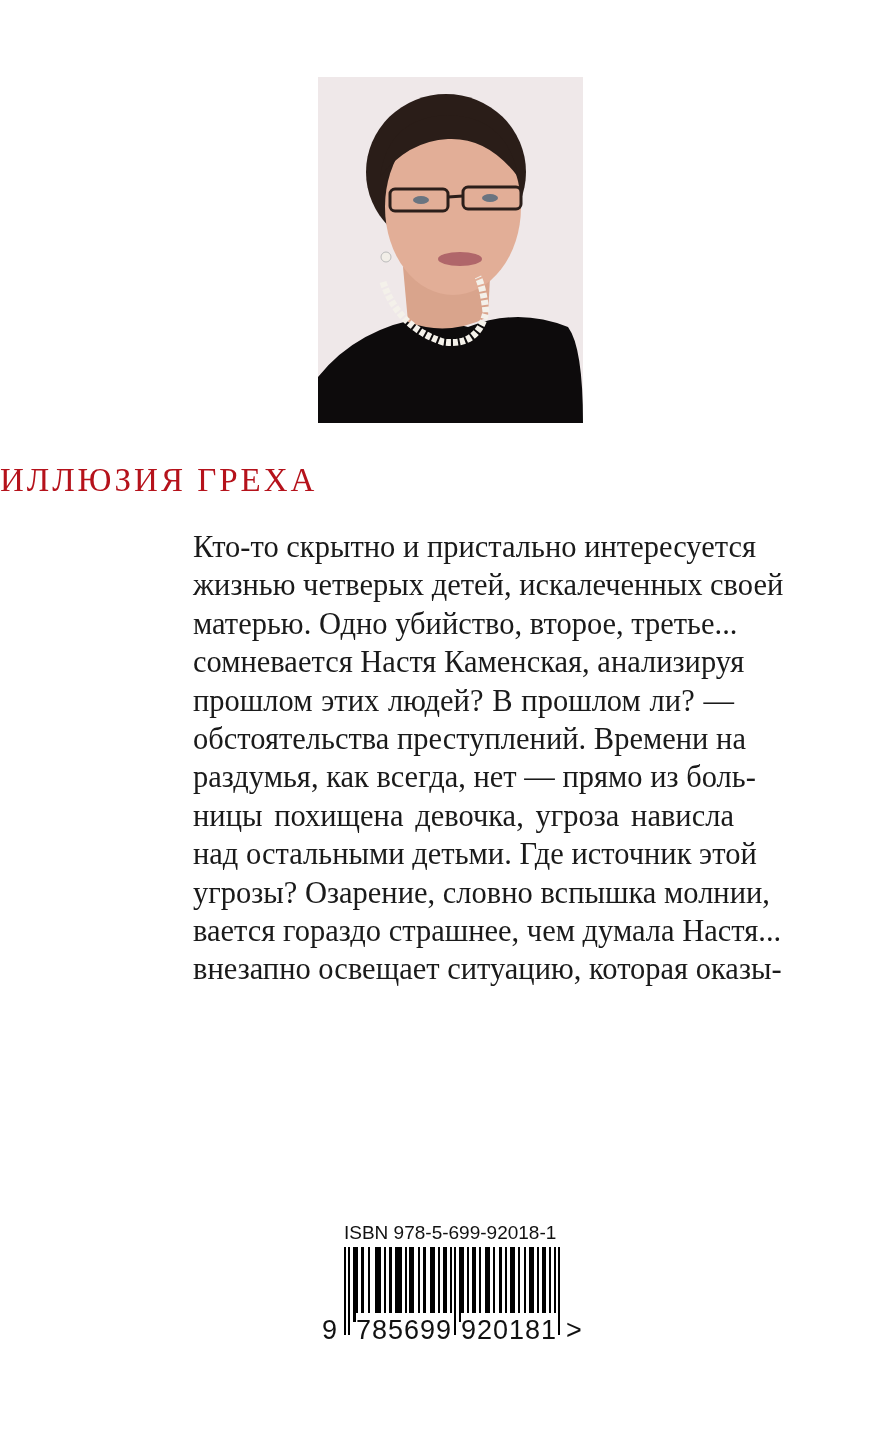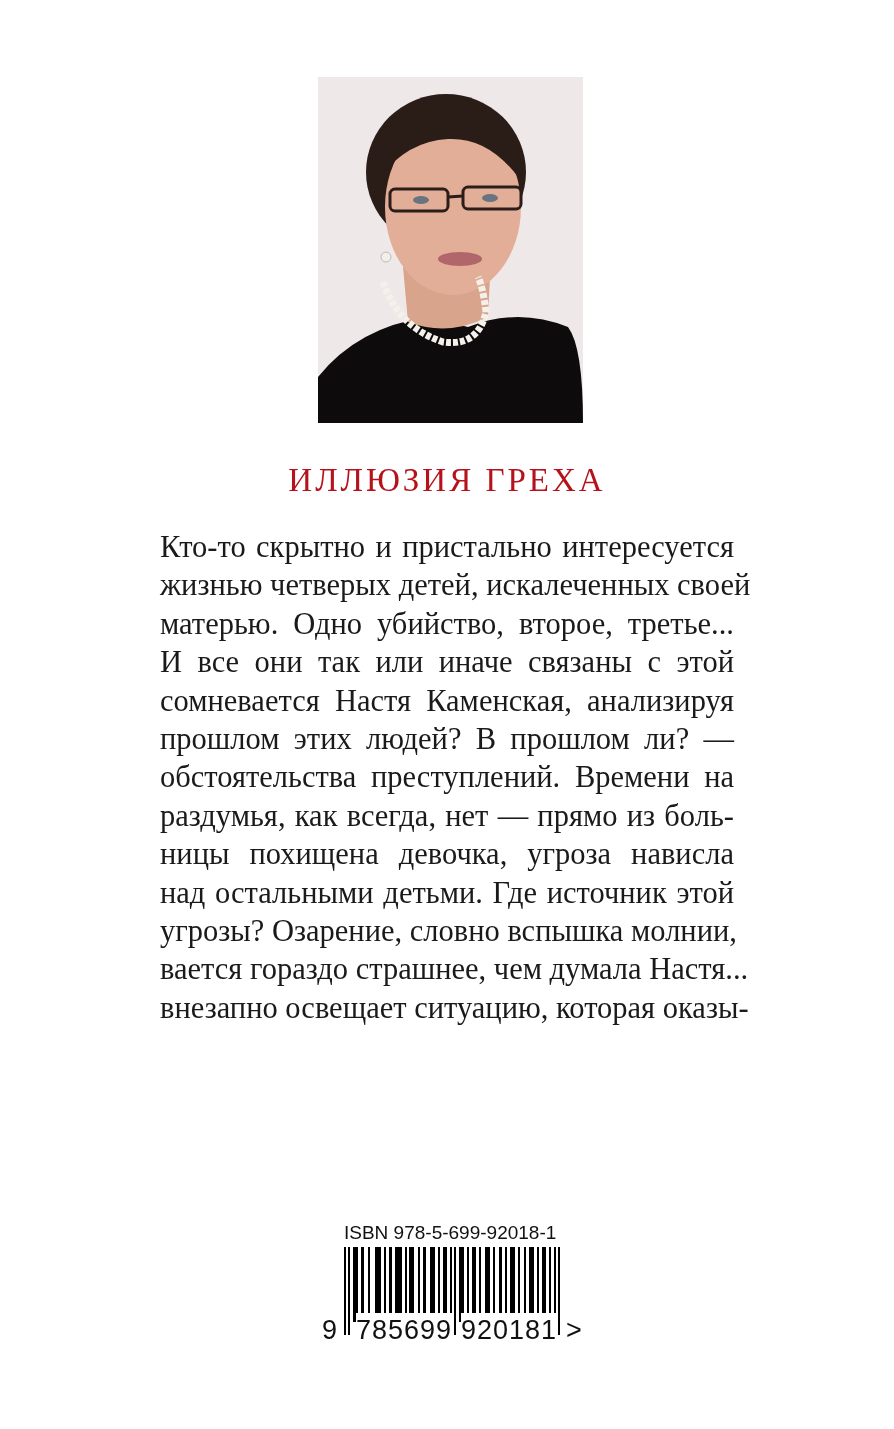--- a/index.html
+++ b/index.html
@@ -1,23 +1,23 @@
 <!DOCTYPE html>
 <html><head>
 <meta charset="utf-8">
 <style>
   html, body { margin:0; padding:0; background:#ffffff; }
   body { width:894px; height:1429px; position:relative; overflow:hidden; font-family:"DejaVu Serif", serif; }
   .photo { position:absolute; left:318px; top:77px; width:265px; height:346px; background:#efe9ea; overflow:hidden; }
   .photo svg { display:block; }
-  .title { position:absolute; left:0; width:894px; top:462px; text-align:center; color:#b5121b;
+  .title { position:absolute; left:0; width:894px; top:462px; color:#b5121b;
            font-family:"Liberation Serif", serif; font-size:33px; letter-spacing:3px; }
   .blurb { position:absolute; left:160px; top:528px; width:574px; font-family:"Liberation Serif", serif;
            font-size:30.5px; line-height:38.4px; color:#1a1a1a; }
-  .blurb .line { display:block; text-align:justify; text-align-last:justify; white-space:nowrap; height:38.4px; }
+  .blurb .line { display:block; text-align:justify; text-align-last:justify; white-space:nowrap; height:38.4px;margin-left:33px; }
   .blurb .line.last { text-align-last:left; }
   .isbn-text { position:absolute; left:344px; top:1222px; font-family:"Liberation Sans", sans-serif; font-size:19px; color:#111; }
   .barcode { position:absolute; left:344px; top:1247px; width:218px; height:90px; }
   .digits { position:absolute; top:1313px; font-family:"Liberation Sans", sans-serif; font-size:27px; color:#111; background:#fff; line-height:34px; }
 </style>
 </head>
 <body>
 
 <div class="photo">
   <svg width="265" height="346" viewBox="0 0 265 346">
@@ -47,21 +47,20 @@
     <path d="M65 205 Q80 250 125 265 Q160 270 168 235 Q165 210 160 200" fill="none" stroke="#f4f1ea" stroke-width="7" stroke-dasharray="5 2"></path>
   </svg>
 </div>
 
 <div class="title">ИЛЛЮЗИЯ ГРЕХА</div>
 
 <div class="blurb">
   <span class="line">Кто-то скрытно и пристально интересуется</span>
   <span class="line">жизнью четверых детей, искалеченных своей</span>
   <span class="line">матерью. Одно убийство, второе, третье...</span>
-  <span class="line">И все они так или иначе связаны с этой</span>
   <span class="line">сомневается Настя Каменская, анализируя</span>
   <span class="line">прошлом этих людей? В прошлом ли? —</span>
   <span class="line">обстоятельства преступлений. Времени на</span>
   <span class="line">раздумья, как всегда, нет — прямо из боль-</span>
   <span class="line">ницы похищена девочка, угроза нависла</span>
   <span class="line">над остальными детьми. Где источник этой</span>
   <span class="line">угрозы? Озарение, словно вспышка молнии,</span>
   <span class="line last">вается гораздо страшнее, чем думала Настя...</span>
   <span class="line">внезапно освещает ситуацию, которая оказы-</span>
 </div>

